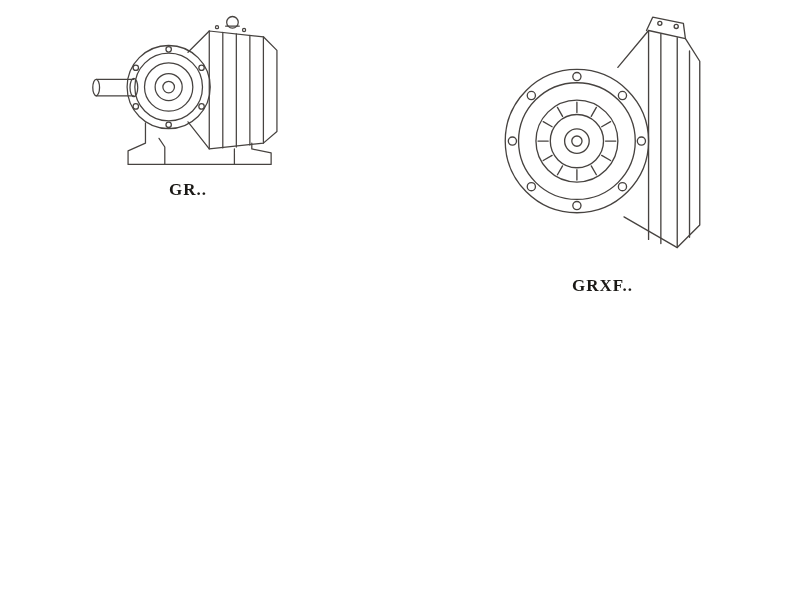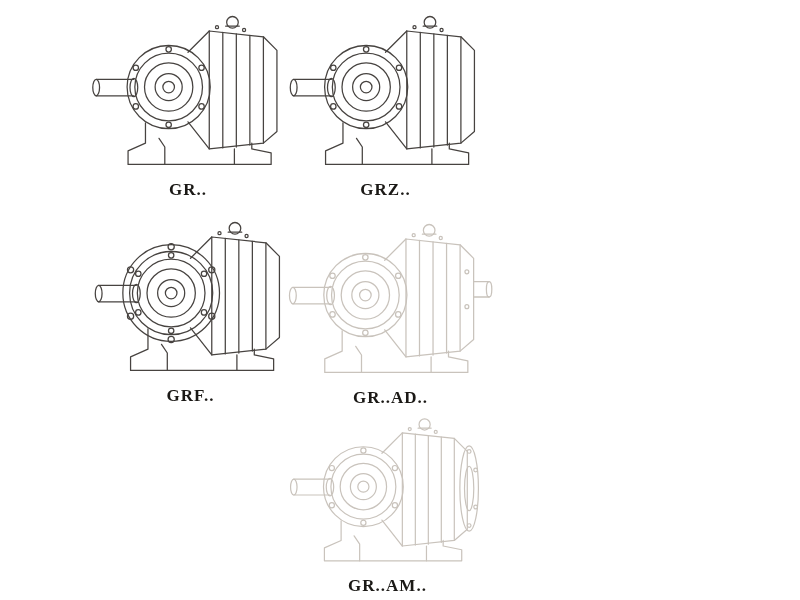--- a/index.html
+++ b/index.html
@@ -158,47 +158,26 @@
 
 <div class="catalog">
 
   <figure class="fig" style="left:88px;top:2px;width:200px;height:200px">
     <svg class="drawing" viewBox="0 0 200 180">
         <use href="#core-side"></use>
       </svg>
     <figcaption class="cap">GR..</figcaption>
   </figure>
 
-  <figure class="fig" style="left:288px;top:2px;width:195px;height:200px">
-    <svg class="drawing" viewBox="0 0 200 180">
-        <use href="#core-side"></use>
+
+  <figure class="fig" style="left:495px;top:2px;width:215px;height:296px">
+    <svg class="drawing" viewBox="0 0 210 252">
+        <use href="#core-front"></use>
       </svg>
-    <figcaption class="cap">GRZ..</figcaption>
+    <figcaption class="cap">GRXF..</figcaption>
   </figure>
 
 
-  <figure class="fig" style="left:88px;top:208px;width:205px;height:200px">
-    <svg class="drawing" viewBox="0 0 200 180">
-        <use href="#core-side"></use>
-        <use href="#core-flangering"></use>
-      </svg>
-    <figcaption class="cap">GRF..</figcaption>
-  </figure>
-
-  <figure class="fig faded" style="left:288px;top:210px;width:205px;height:200px">
-    <svg class="drawing" viewBox="0 0 212 180">
-        <use href="#core-side"></use>
-        <use href="#core-adapter"></use>
-      </svg>
-    <figcaption class="cap">GR..AD..</figcaption>
-  </figure>
 
 
-  <figure class="fig faded" style="left:285px;top:405px;width:205px;height:193px">
-    <svg class="drawing" viewBox="0 0 212 180">
-        <use href="#core-side"></use>
-        <use href="#core-amflange"></use>
-      </svg>
-    <figcaption class="cap">GR..AM..</figcaption>
-  </figure>
 
 
 </div>
 
 </body></html>

